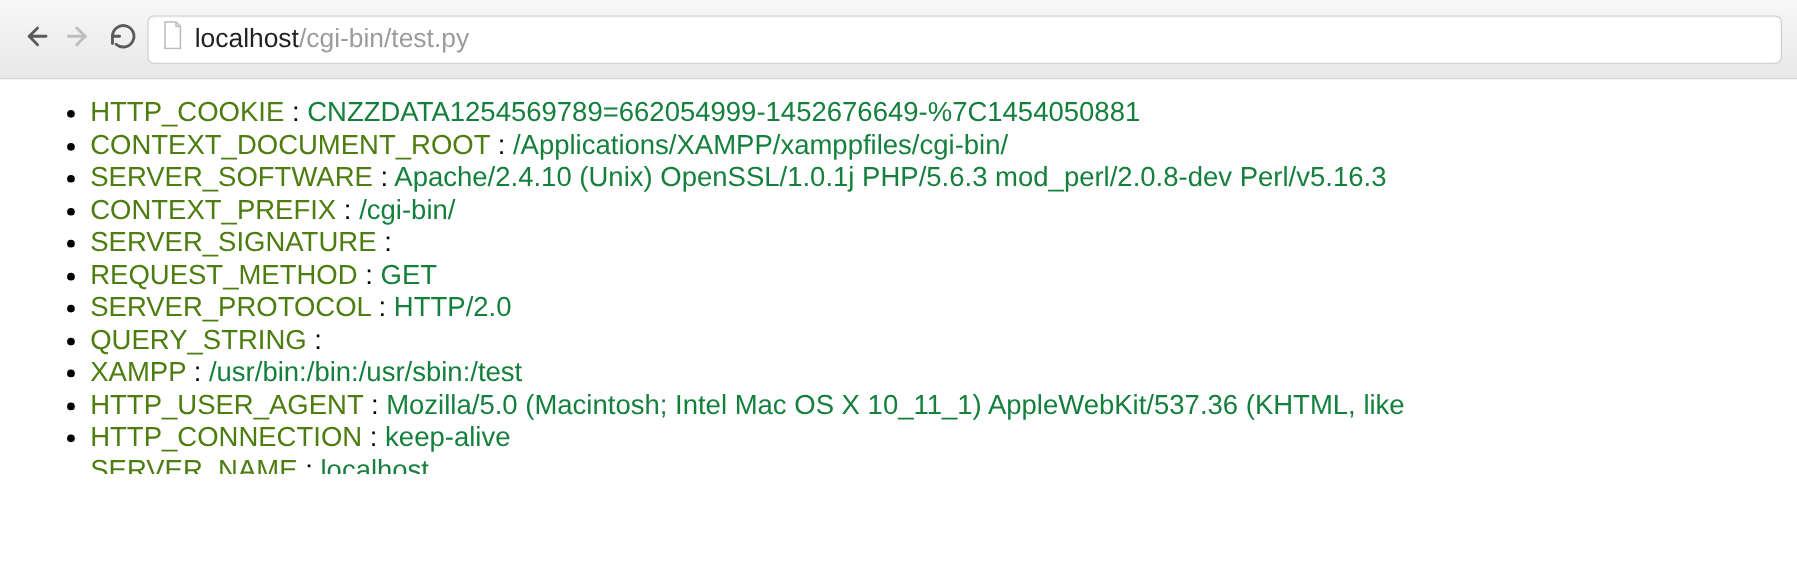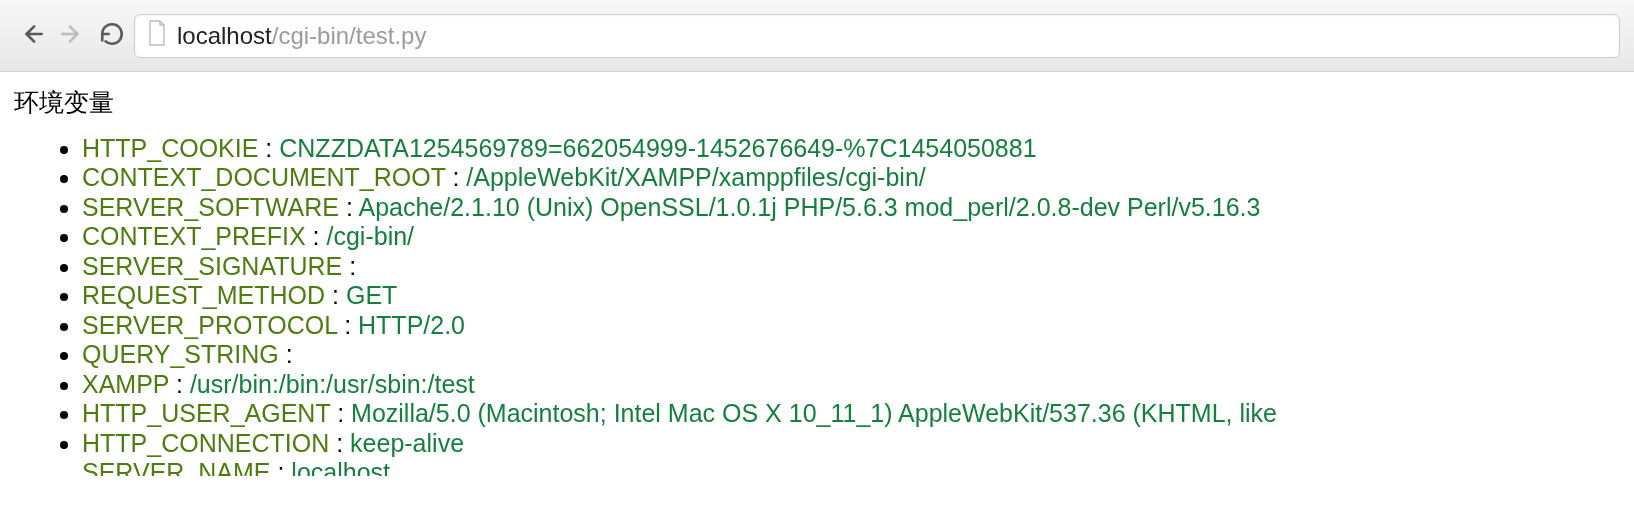--- a/index.html
+++ b/index.html
@@ -133,25 +133,24 @@
       <svg viewBox="0 0 20 26" fill="none" stroke="#bcbcbc" stroke-width="1.4">
           <path d="M3 1 L13 1 L17 5 L17 25 L3 25 Z" fill="#ffffff"></path>
           <path d="M13 1 L13 5 L17 5" fill="none"></path>
         </svg>
     </span>
     <span><span class="url-host">localhost</span><span class="url-path">/cgi-bin/test.py</span></span>
   </div>
 </div>
 
 <div class="page-content">
-  <div class="page-heading">环境变量</div>
   <ul class="env-list">
     <li><span class="env-key">HTTP_COOKIE</span><span class="env-sep"> : </span><span class="env-val">CNZZDATA1254569789=662054999-1452676649-%7C1454050881</span></li>
-    <li><span class="env-key">CONTEXT_DOCUMENT_ROOT</span><span class="env-sep"> : </span><span class="env-val">/AppleWebKit/XAMPP/xamppfiles/cgi-bin/</span></li>
-    <li><span class="env-key">SERVER_SOFTWARE</span><span class="env-sep"> : </span><span class="env-val">Apache/2.1.10 (Unix) OpenSSL/1.0.1j PHP/5.6.3 mod_perl/2.0.8-dev Perl/v5.16.3</span></li>
+    <li><span class="env-key">CONTEXT_DOCUMENT_ROOT</span><span class="env-sep"> : </span><span class="env-val">/Applications/XAMPP/xamppfiles/cgi-bin/</span></li>
+    <li><span class="env-key">SERVER_SOFTWARE</span><span class="env-sep"> : </span><span class="env-val">Apache/2.4.10 (Unix) OpenSSL/1.0.1j PHP/5.6.3 mod_perl/2.0.8-dev Perl/v5.16.3</span></li>
     <li><span class="env-key">CONTEXT_PREFIX</span><span class="env-sep"> : </span><span class="env-val">/cgi-bin/</span></li>
     <li><span class="env-key">SERVER_SIGNATURE</span><span class="env-sep"> : </span><span class="env-val"></span></li>
     <li><span class="env-key">REQUEST_METHOD</span><span class="env-sep"> : </span><span class="env-val">GET</span></li>
     <li><span class="env-key">SERVER_PROTOCOL</span><span class="env-sep"> : </span><span class="env-val">HTTP/2.0</span></li>
     <li><span class="env-key">QUERY_STRING</span><span class="env-sep"> : </span><span class="env-val"></span></li>
     <li><span class="env-key">XAMPP</span><span class="env-sep"> : </span><span class="env-val">/usr/bin:/bin:/usr/sbin:/test</span></li>
     <li><span class="env-key">HTTP_USER_AGENT</span><span class="env-sep"> : </span><span class="env-val">Mozilla/5.0 (Macintosh; Intel Mac OS X 10_11_1) AppleWebKit/537.36 (KHTML, like</span></li>
     <li><span class="env-key">HTTP_CONNECTION</span><span class="env-sep"> : </span><span class="env-val">keep-alive</span></li>
     <li class="cutoff"><span class="env-key">SERVER_NAME</span><span class="env-sep"> : </span><span class="env-val">localhost</span></li>
   </ul>

